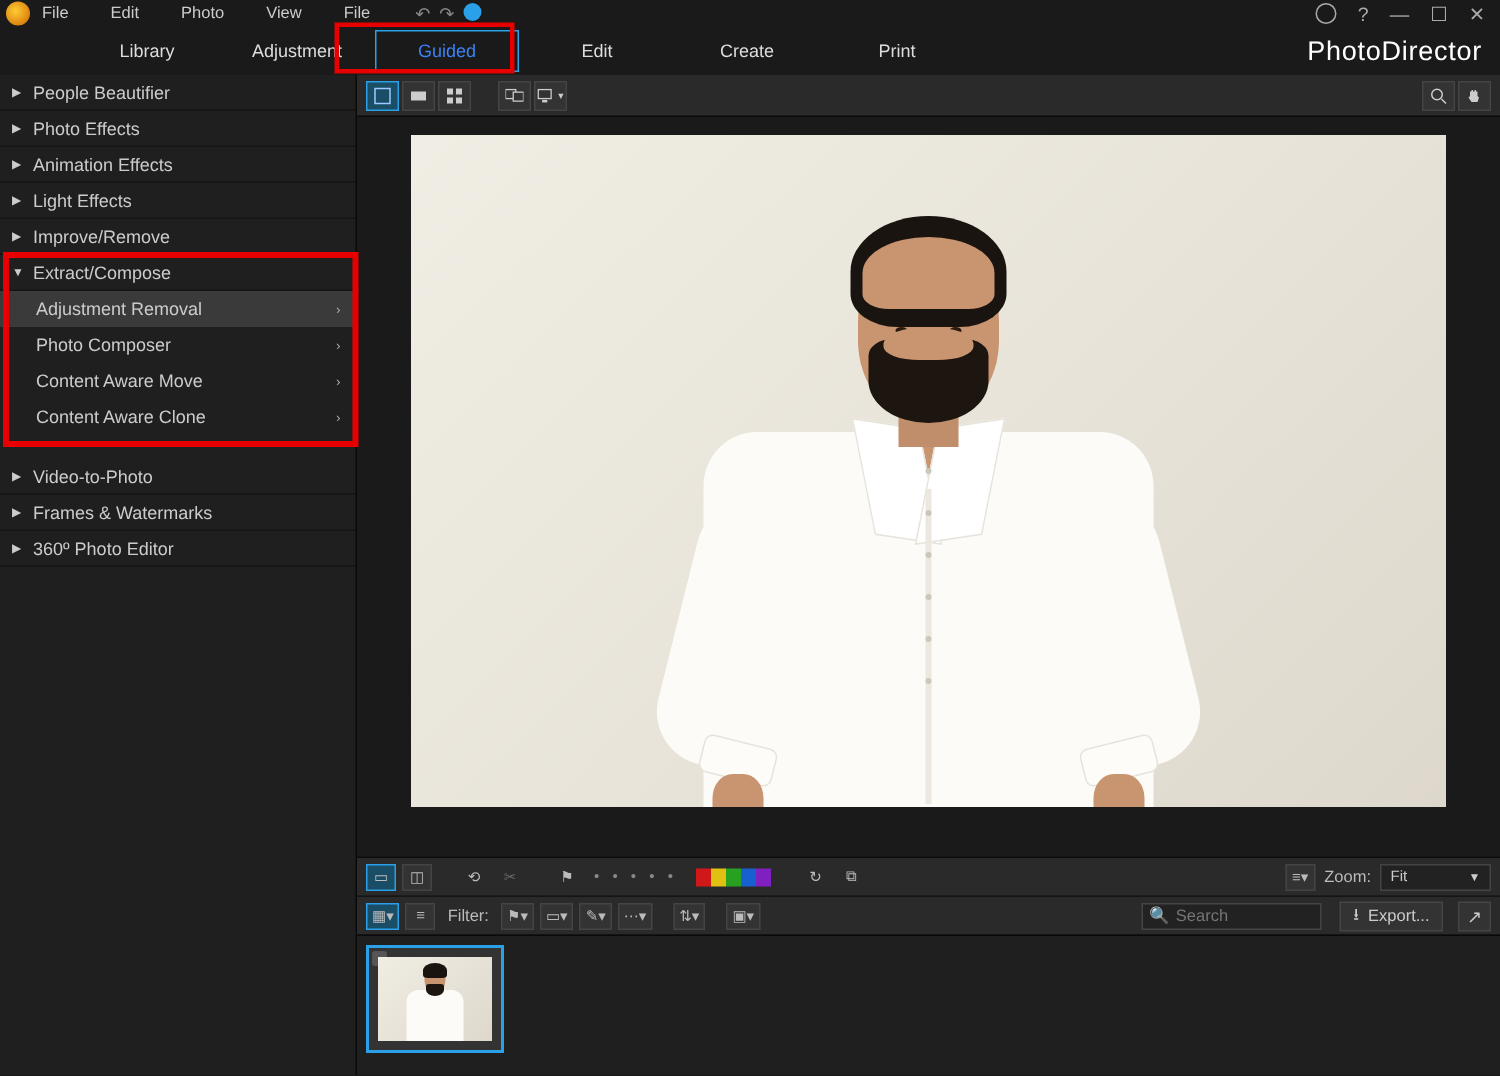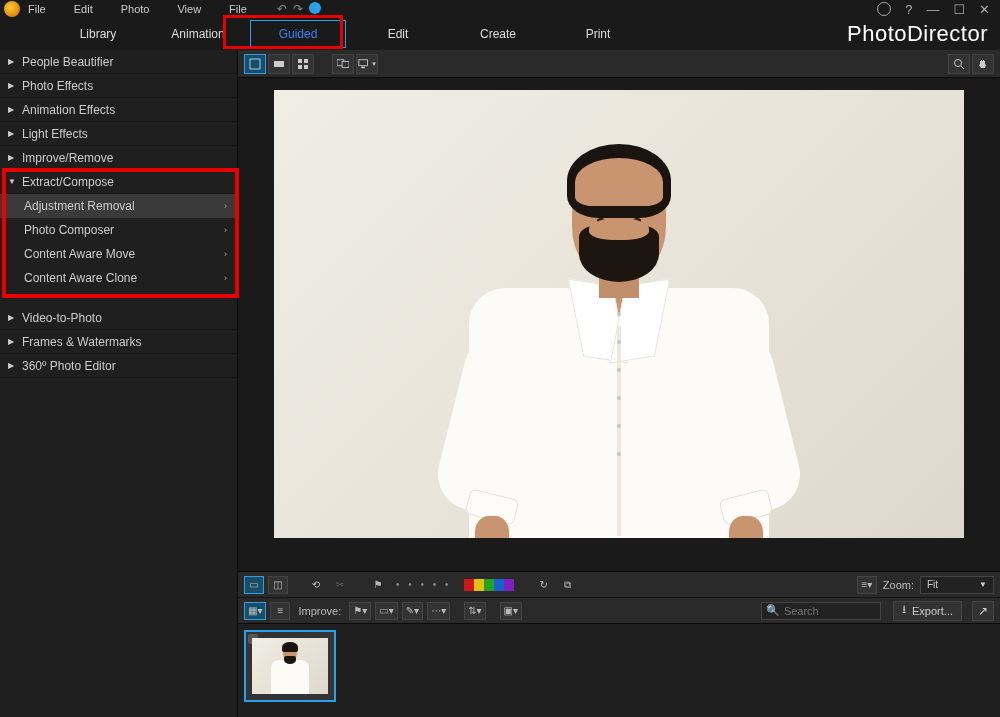--- a/index.html
+++ b/index.html
@@ -9,21 +9,21 @@
   .titlebar .menus { display: flex; gap: 28px; font-size: 11px; }
   .titlebar .menus span { cursor: default; }
   .titlebar .historybtns { margin-left: 30px; display:flex; gap:6px; color:#888; font-size:12px; }
   .titlebar .historybtns .rec { width:12px; height:12px; border-radius:50%; background:#2aa0e8; }
   .titlebar .winbtns { margin-left: auto; display: flex; align-items: center; gap: 14px; font-size: 13px; color:#aaa; padding-right:10px;}
   .titlebar .winbtns .usericon { width:14px; height:14px; border:1px solid #aaa; border-radius:50%; position:relative;}
   
   .tabrow { height: 32px; background: #1a1a1a; display: flex; align-items: center; position:relative; }
   .tabrow .tab { width: 96px; height: 28px; display:flex; align-items:center; justify-content:center; font-size:12px; color:#ddd; margin: 12px 2px; cursor:pointer;}
   .tabrow .tab.active { border: 1px solid #2aa0e8; color:#3b82f6; }
-  .tabrow .brand { position:absolute; right:12px; font-size:22px; color:#fff; font-weight:300; letter-spacing:0.5px;}
+  .tabrow .brand { position:absolute; right:12px; font-size:18px; color:#fff; font-weight:300; letter-spacing:0.5px;}
   
   .hl-tab { position:absolute; top:15px; left:223px; width:120px; height:34px; border:3px solid #e80000; z-index:50; }
   .hl-side { position:absolute; top:168px; left:2px; width:237px; height:130px; border:4px solid #e80000; z-index:50; pointer-events:none; }
   
   .mainrow { display:flex; height: calc(717px - 50px); }
   
   .sidebar { width: 238px; background: #1f1f1f; border-right:1px solid #0a0a0a; overflow:hidden;}
   .side-item { height: 24px; display:flex; align-items:center; padding-left: 8px; font-size:12px; color:#ccc; border-bottom:1px solid #151515; cursor:pointer; gap:6px;}
   .side-item.expanded .chev { transform: rotate(0deg); }
   .chev { font-size:8px; color:#ccc; display:inline-block; width:8px;}
@@ -123,21 +123,21 @@
     <span>?</span>
     <span>—</span>
     <span>☐</span>
     <span>✕</span>
   </div>
 </div>
 
 <div class="tabrow">
   <div style="width:48px"></div>
   <div class="tab">Library</div>
-  <div class="tab">Animation</div>
+  <div class="tab">Adjustment</div>
   <div class="tab active">Guided</div>
   <div class="tab">Edit</div>
   <div class="tab">Create</div>
   <div class="tab">Print</div>
   <div class="brand">PhotoDirector</div>
 </div>
 
 <div class="mainrow">
 
   <div class="sidebar">
@@ -303,21 +303,21 @@
         <div class="zoomsel">
             <span>Fit</span>
             <span style="font-size:8px">▼</span>
           </div>
       </div>
     </div>
 
     <div class="toolbar2">
       <div class="tbtn active">▦▾</div>
       <div class="tbtn">≡</div>
-      <span class="filterlab">Improve:</span>
+      <span class="filterlab">Filter:</span>
       <div class="tbtn">⚑▾</div>
       <div class="tbtn">▭▾</div>
       <div class="tbtn">✎▾</div>
       <div class="tbtn">⋯▾</div>
       <div style="width:6px"></div>
       <div class="tbtn">⇅▾</div>
       <div style="width:6px"></div>
       <div class="tbtn">▣▾</div>
       <div class="searchbox">
         <span>🔍</span>

